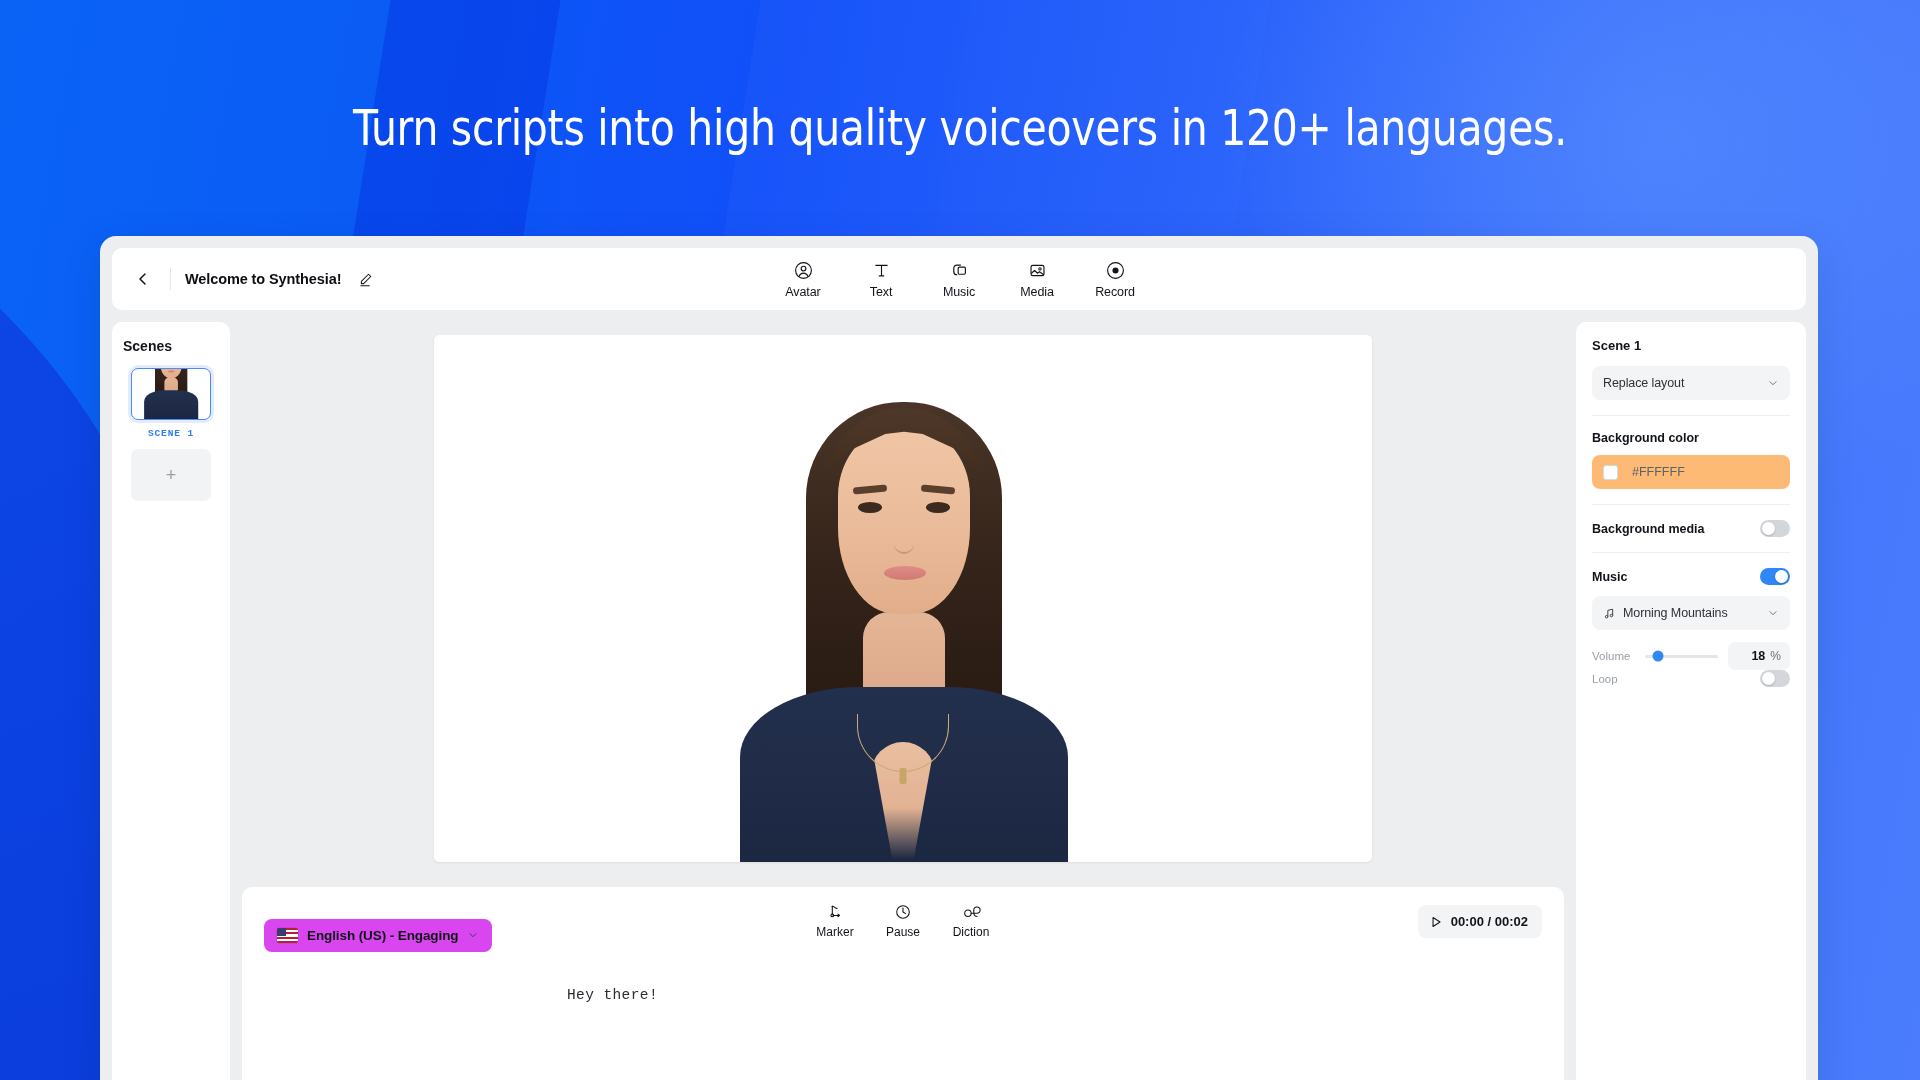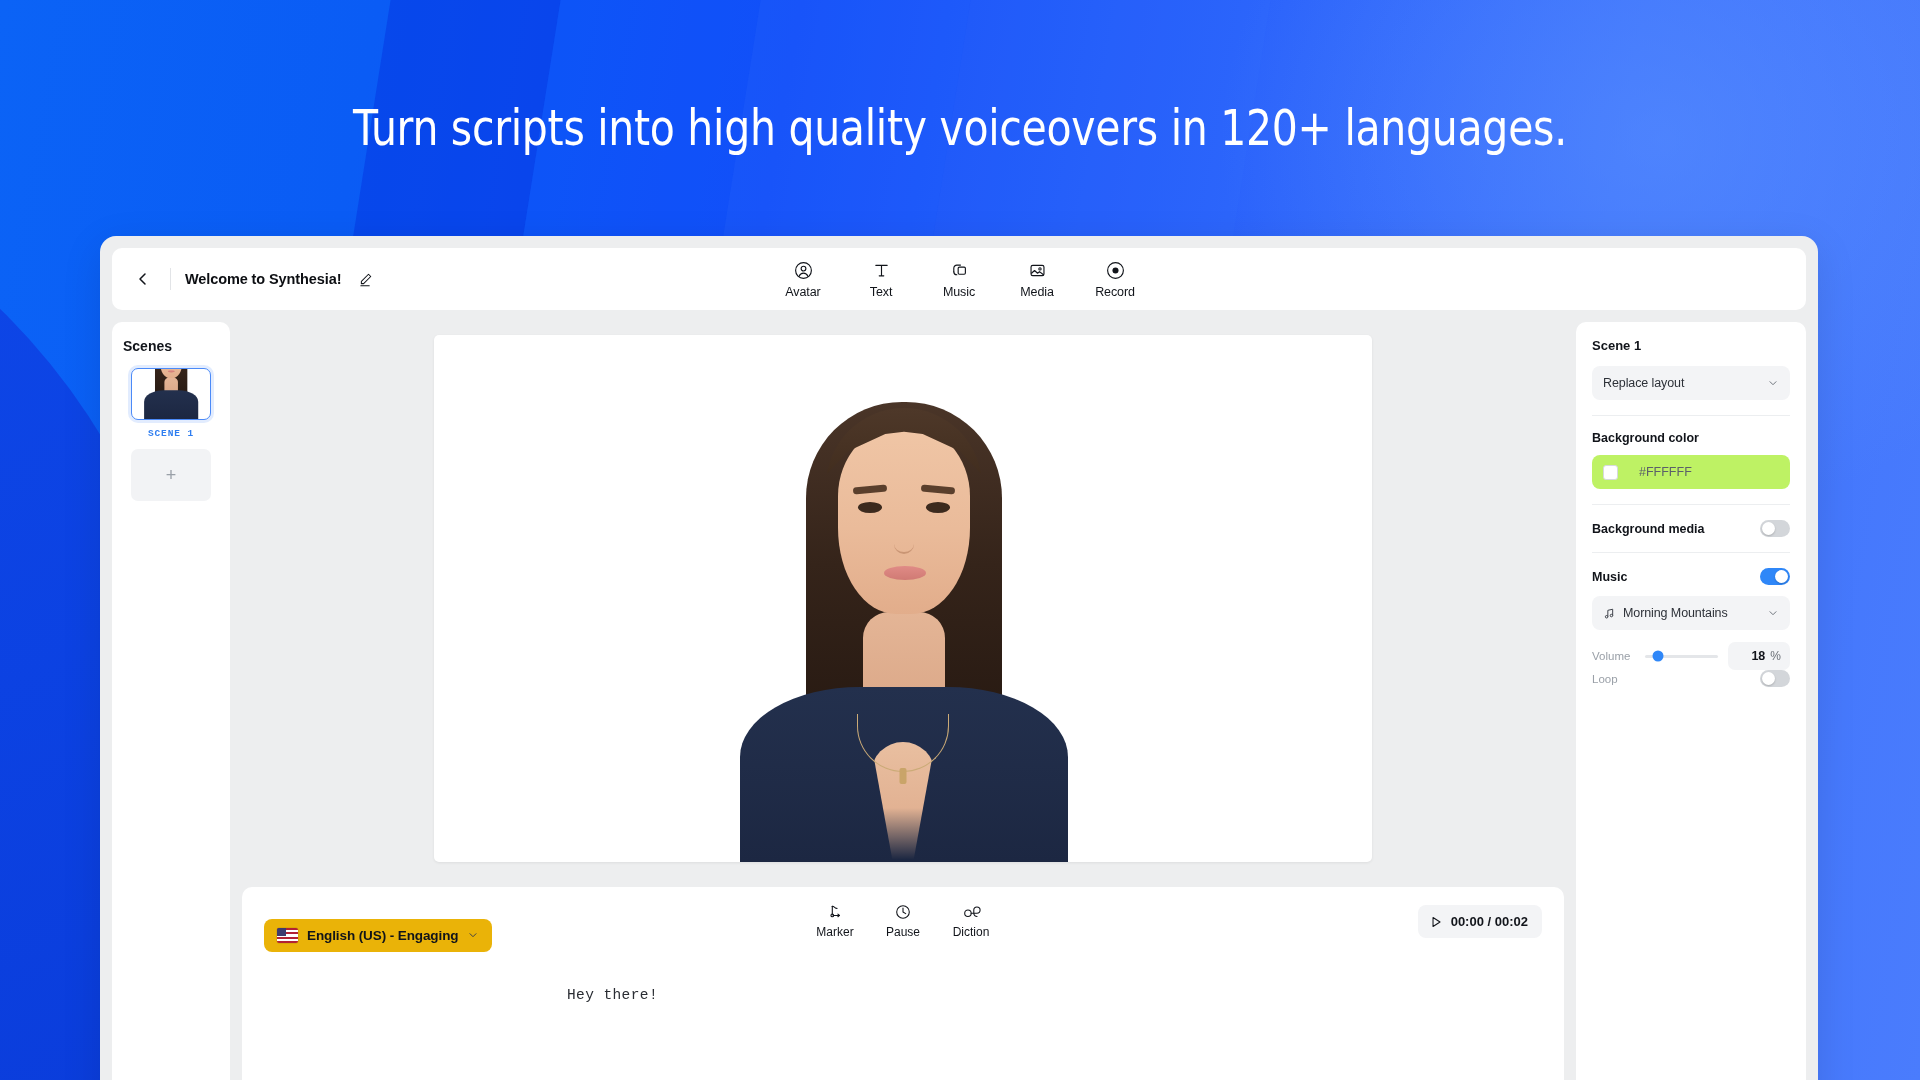--- a/index.html
+++ b/index.html
@@ -188,21 +188,21 @@
      background: #c9a469; border-radius: 2px; }
 
   
   #script {
     flex: 1; background: #ffffff; border-radius: 10px;
     position: relative; overflow: hidden; min-height: 0;
   }
   .script-bar { display: flex; align-items: center; padding: 18px 22px 0 22px; position: relative; height: 78px; }
   .lang-chip {
     display: flex; align-items: center; gap: 9px;
-    background: #eab308; border-radius: 8px;
+    background: #d946ef; border-radius: 8px;
     padding: 9px 13px; cursor: pointer;
   }
   .lang-chip .lbl { font-size: 13.5px; color: #11141a; font-weight: 600; letter-spacing: -.1px; }
   .flag { width: 21px; height: 15px; border-radius: 2px; overflow: hidden; position: relative; flex: none;
           box-shadow: 0 0 0 .5px rgba(0,0,0,.13); }
   .flag .stripes { position:absolute; inset:0;
     background: repeating-linear-gradient(180deg,#b22234 0 2.15px,#ffffff 2.15px 4.3px); }
   .flag .canton { position:absolute; left:0; top:0; width: 9px; height: 8px; background:#3c3b6e; }
 
   .script-tools {
@@ -235,22 +235,22 @@
   .ins-title { font-size: 13px; font-weight: 700; color: #11141a; margin-bottom: 13px; }
   .select {
     height: 34px; background: #f3f4f6; border-radius: 8px;
     display: flex; align-items: center; padding: 0 11px;
     cursor: pointer; gap: 7px;
   }
   .select .val { font-size: 12.5px; color: #2d3138; flex: 1; letter-spacing: -.1px; }
   .hr { height: 1px; background: #eceef0; margin: 15px 0; }
   .ins-label { font-size: 12.5px; font-weight: 700; color: #11141a; }
   .color-field {
-    height: 34px; background: #bef264; border-radius: 8px;
-    display: flex; align-items: center; padding: 0 11px; gap: 21px;
+    height: 34px; background: #fdba74; border-radius: 8px;
+    display: flex; align-items: center; padding: 0 11px; gap: 14px;
     margin-top: 10px; cursor: pointer;
   }
   .swatch { width: 15px; height: 15px; background: #fff; border: 1px solid #d6d9dd; border-radius: 3px; }
   .color-field .val { font-size: 12.5px; color: #5b6069; }
 
   .row { display: flex; align-items: center; justify-content: space-between; }
   .toggle { width: 30px; height: 17px; border-radius: 9px; background: #d3d6da; position: relative; cursor: pointer; flex:none; }
   .toggle .knob { position: absolute; top: 2px; left: 2px; width: 13px; height: 13px; border-radius: 50%; background:#fff;
                   box-shadow: 0 1px 2px rgba(0,0,0,.2); transition: left .15s; }
   .toggle.on { background: #2f87f8; }

